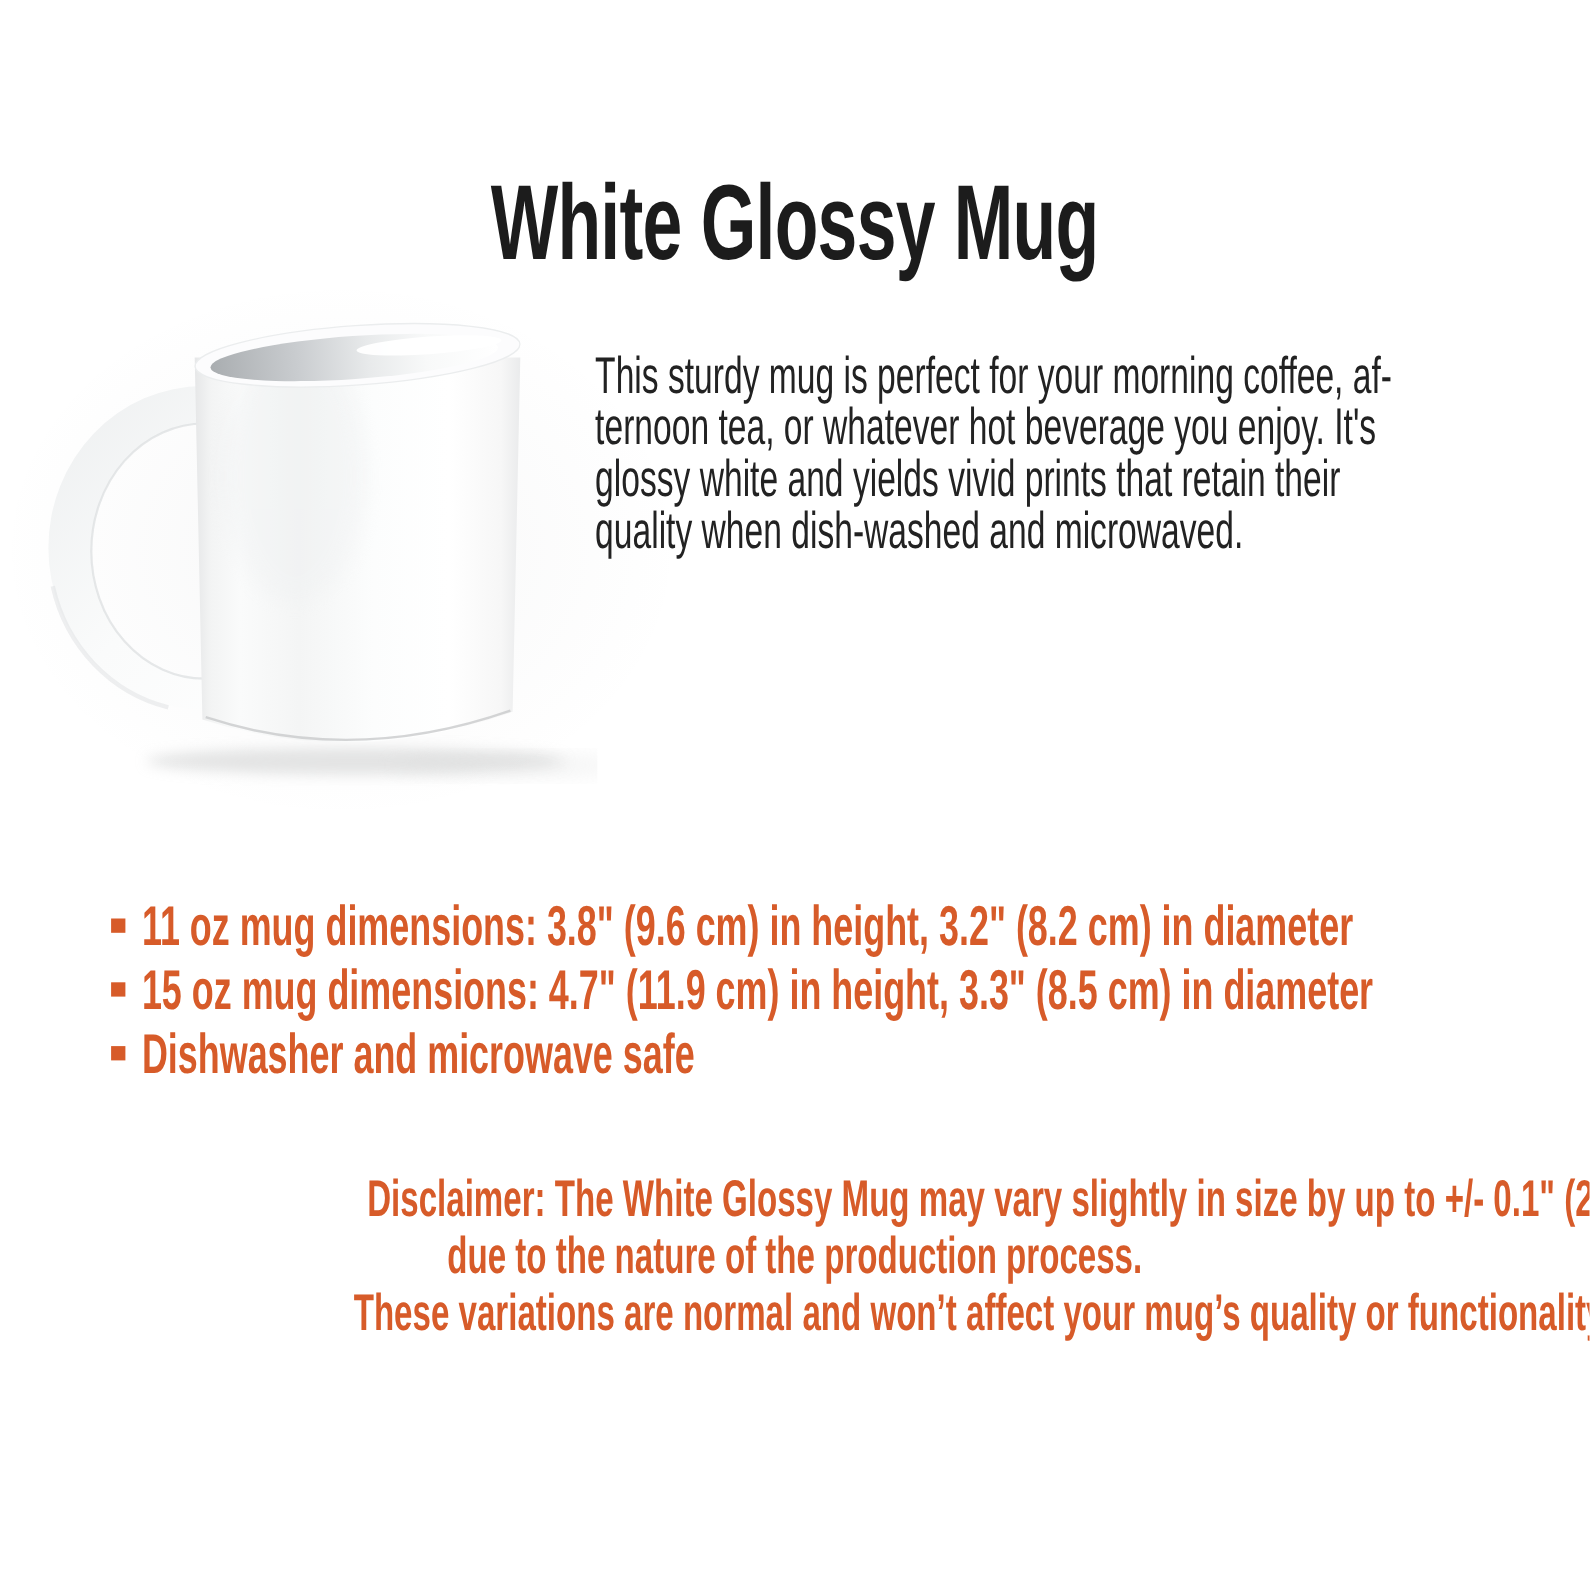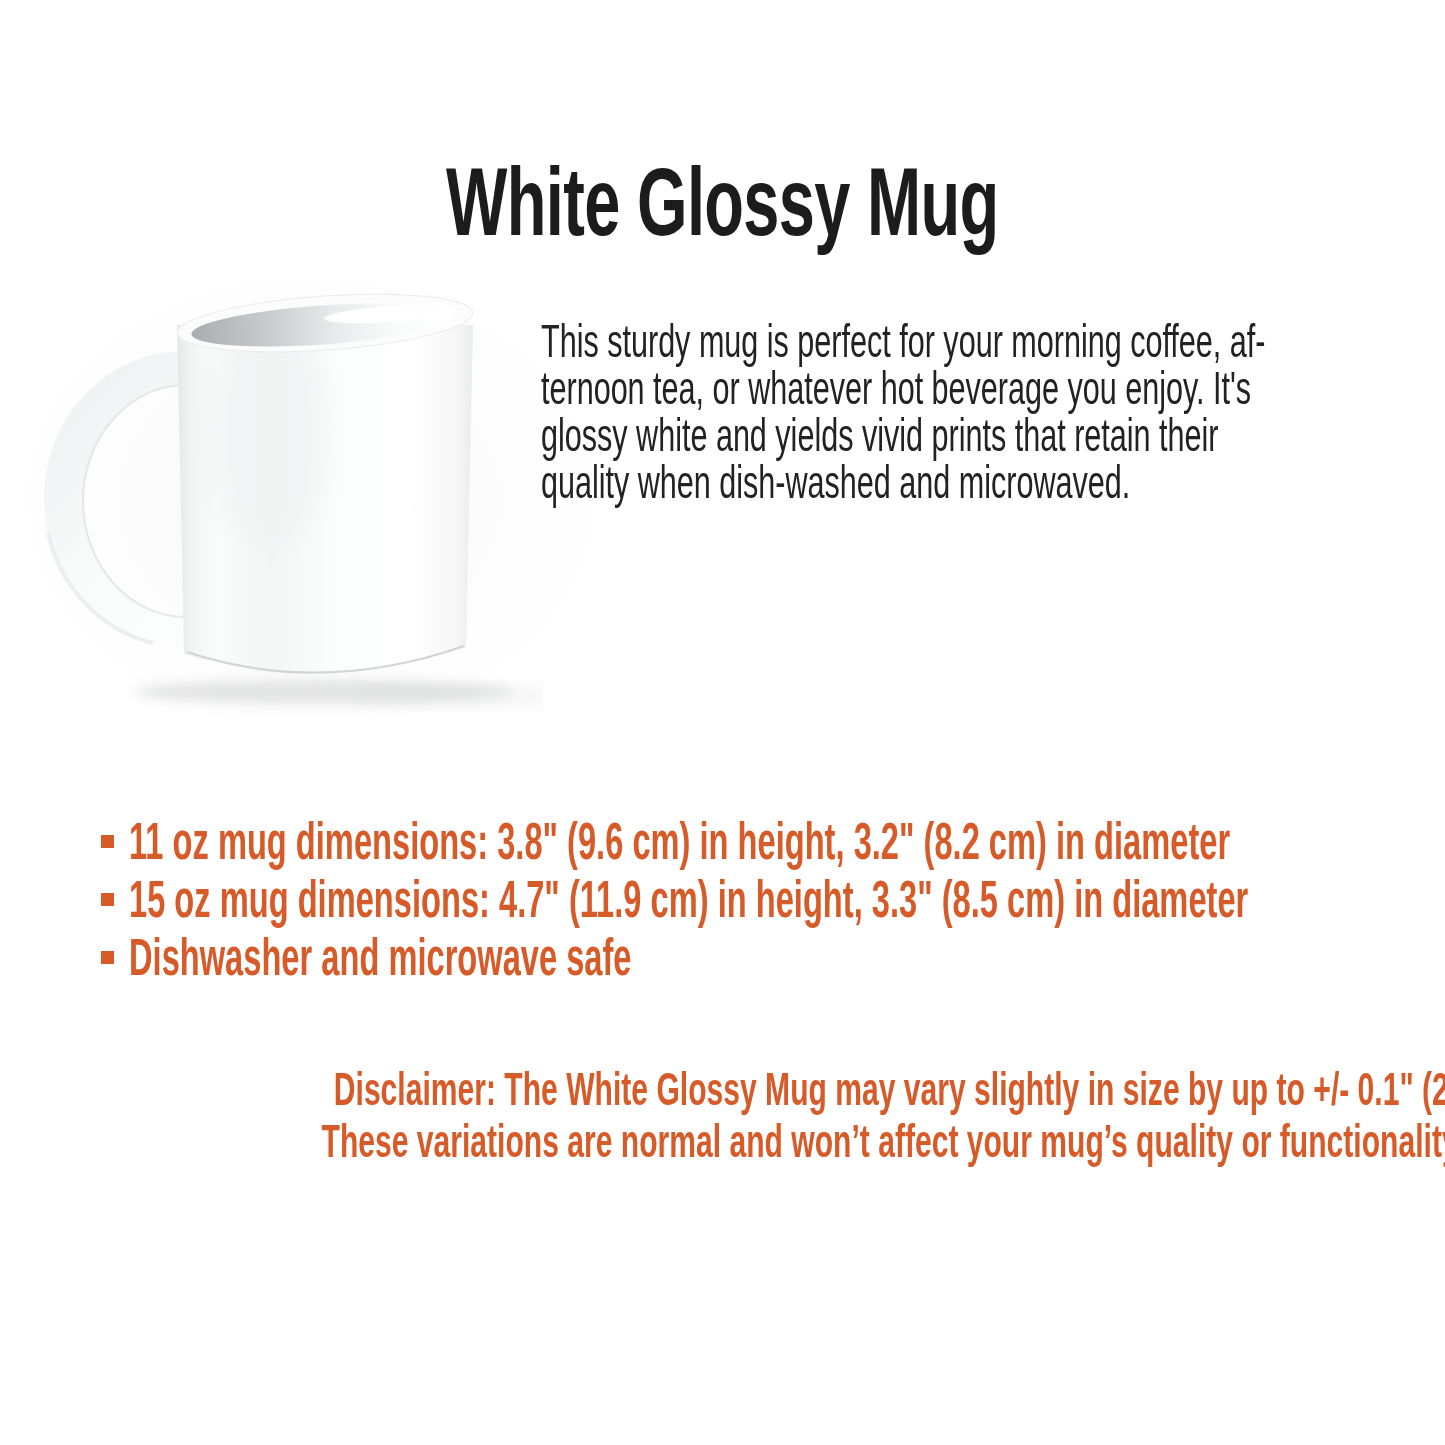--- a/index.html
+++ b/index.html
@@ -207,17 +207,20 @@
       <span class="bullet"></span>
       <span class="spec-text">Dishwasher and microwave safe</span>
     </li>
   </ul>
 
   <div class="disclaimer">
     <div class="disc-line">
       <span class="disc-text">Disclaimer: The White Glossy Mug may vary slightly in size by up to +/- 0.1" (2 mm)</span>
     </div>
     <div class="disc-line">
+      <span class="disc-text">due to the nature of the production process.</span>
+    </div>
+    <div class="disc-line">
       <span class="disc-text">These variations are normal and won’t affect your mug’s quality or functionality.</span>
     </div>
   </div>
 
 </div>
 
 </body></html>

